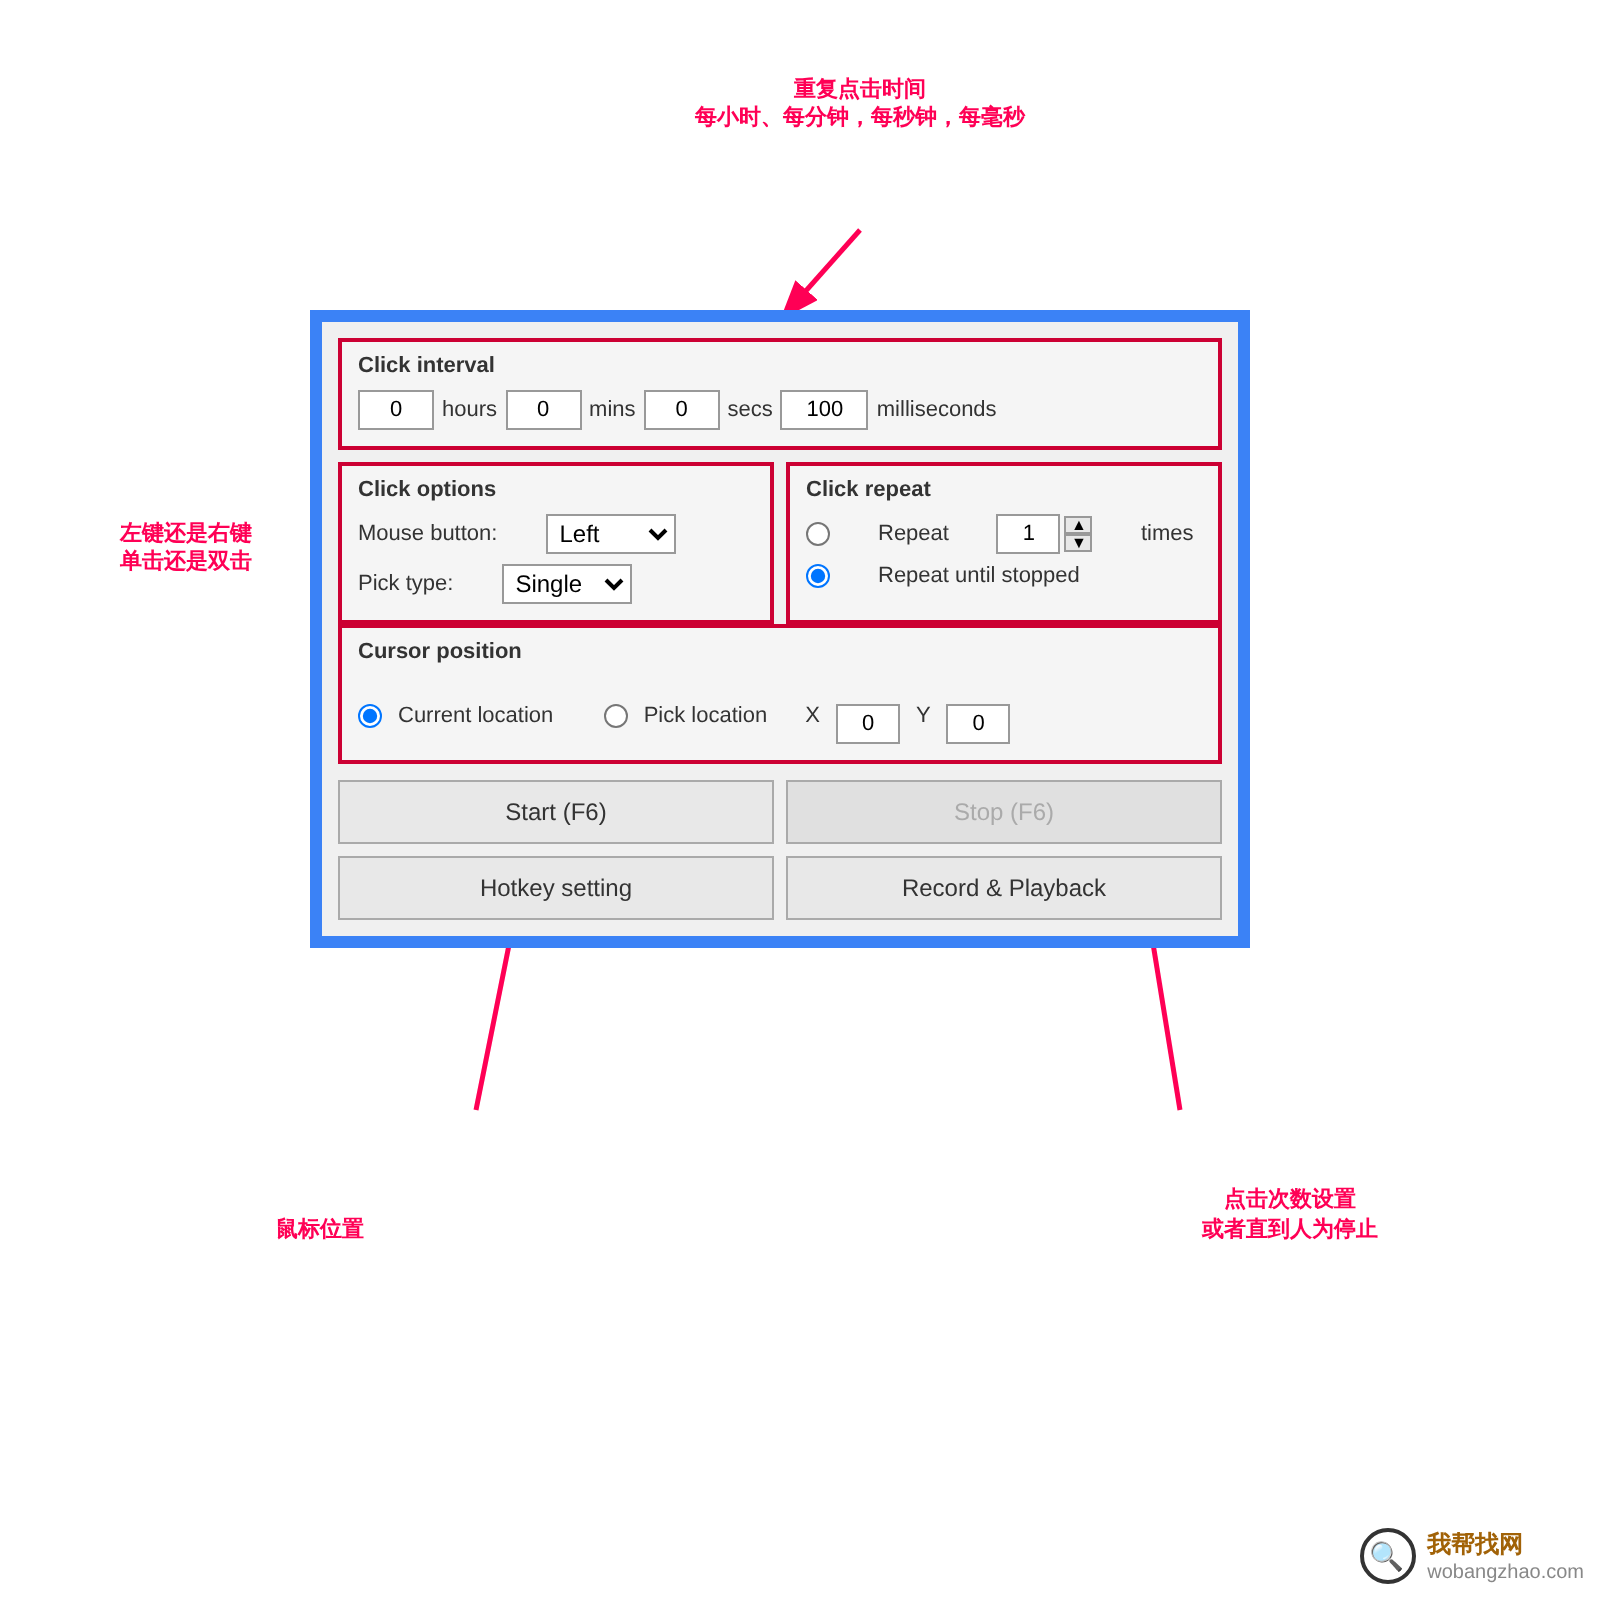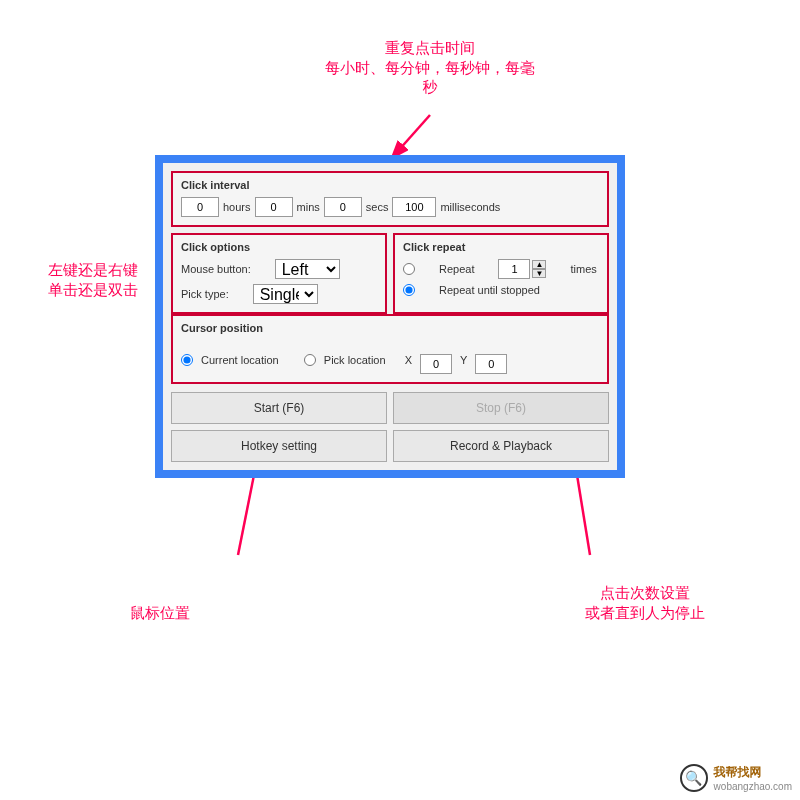--- a/index.html
+++ b/index.html
@@ -12,21 +12,21 @@
       overflow: hidden;
     }
 
     
     .app-container {
       position: absolute;
       top: 155px;
       left: 155px;
       width: 470px;
       background: #f0f0f0;
-      border: 8px solid #3b82f6;
+      border: 6px solid #3b82f6;
       padding: 8px;
     }
 
     
     .section-box {
       border: 2px solid #cc0033;
       background: #f5f5f5;
       margin-bottom: 6px;
       padding: 6px 8px 8px 8px;
       position: relative;
@@ -83,21 +83,21 @@
       align-items: center;
       gap: 24px;
       margin-bottom: 5px;
       font-size: 11px;
       color: #333;
     }
     .option-row:last-child { margin-bottom: 0; }
 
     select.small-select {
       height: 20px;
-      font-size: 16px;
+      font-size: 12px;
       border: 1px solid #999;
       background: white;
       padding: 0 2px;
       width: 65px;
     }
 
     input[type="radio"] {
       margin: 0;
       width: 12px;
       height: 12px;
@@ -171,22 +171,22 @@
     }
     .app-btn.disabled {
       color: #aaa;
       background: #e0e0e0;
     }
 
     
     .annotation {
       position: absolute;
       color: #ff0055;
-      font-size: 15px;
-      font-weight: normal;
+      font-size: 11px;
+      font-weight: bold;
       font-family: Arial, sans-serif;
       text-align: center;
       line-height: 1.3;
     }
 
     
     .arrows-svg {
       position: absolute;
       top: 0;
       left: 0;

